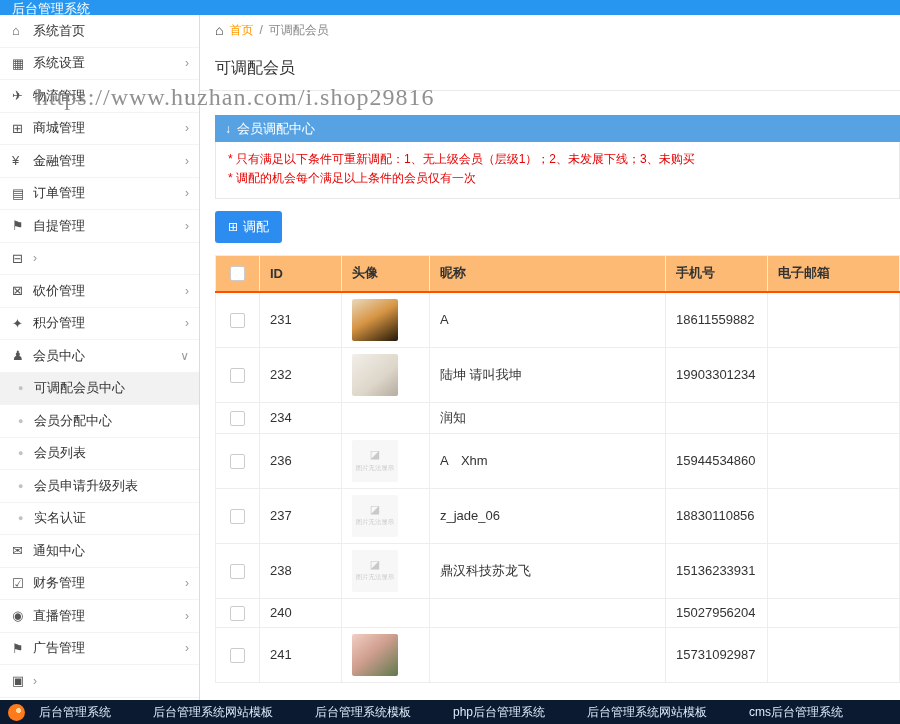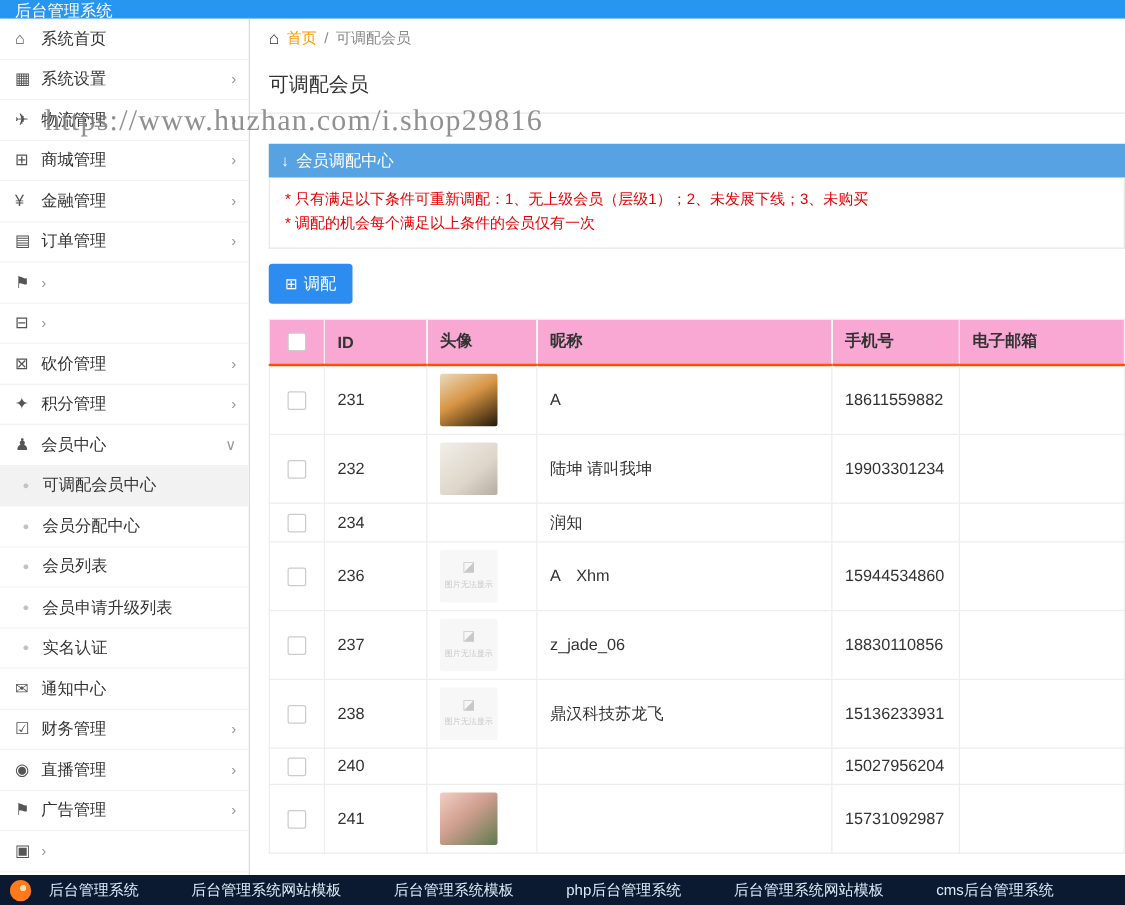--- a/index.html
+++ b/index.html
@@ -44,21 +44,21 @@
 
   .btn-dispatch { display:inline-flex; align-items:center; gap:5px; background:#2d8cf0; color:#fff;
                   font-size:13px; padding:7px 13px; border:none; border-radius:3px; margin:12px 0;
                   cursor:pointer; font-family:inherit; }
   .btn-ico { font-size:12px; }
 
   
   table { width:100%; border-collapse:collapse; font-size:13px; color:#333; table-layout:fixed; }
   th, td { border:1px solid #ededed; padding:6px 10px; text-align:left; vertical-align:middle;
            overflow:hidden; white-space:nowrap; }
-  thead th { font-weight:bold; height:36px; border-bottom:2px solid #ff5000; background:#f9a8d4; }
+  thead th { font-weight:bold; height:36px; border-bottom:2px solid #ff5000; background:#fdba74; }
   .c-cb { text-align:center; }
   .cb { width:15px; height:15px; border:1px solid #ccc; border-radius:2px; background:#fff;
         display:inline-block; vertical-align:middle; cursor:pointer; }
 
   .avatar { width:46px; height:42px; border-radius:2px; }
   .av-tiger { background:linear-gradient(150deg,#ead9bd 0%,#d79544 45%,#6b4a1e 78%,#23180c 100%); }
   .av-hand  { background:linear-gradient(140deg,#f2efe9 0%,#ddd6c9 60%,#b4aca0 100%); }
   .av-girl  { background:linear-gradient(140deg,#f2cfc4 0%,#cf9e8e 45%,#5e7a4e 100%); }
   .avatar-ph { width:46px; height:42px; background:#f7f7f7; display:flex; flex-direction:column;
                align-items:center; justify-content:center; color:#c9c9c9; border-radius:2px; }
@@ -114,20 +114,21 @@
         <span class="sb-label">金融管理</span>
         <span class="sb-arrow">›</span>
       </div>
       <div class="sb-item">
         <span class="sb-ico">▤</span>
         <span class="sb-label">订单管理</span>
         <span class="sb-arrow">›</span>
       </div>
       <div class="sb-item">
         <span class="sb-ico">⚑</span>
+        <span class="sb-label">自提管理</span>
         <span class="sb-arrow">›</span>
       </div>
       <div class="sb-item">
         <span class="sb-ico">⊟</span>
         <span class="sb-arrow">›</span>
       </div>
       <div class="sb-item">
         <span class="sb-ico">⊠</span>
         <span class="sb-label">砍价管理</span>
         <span class="sb-arrow">›</span>

